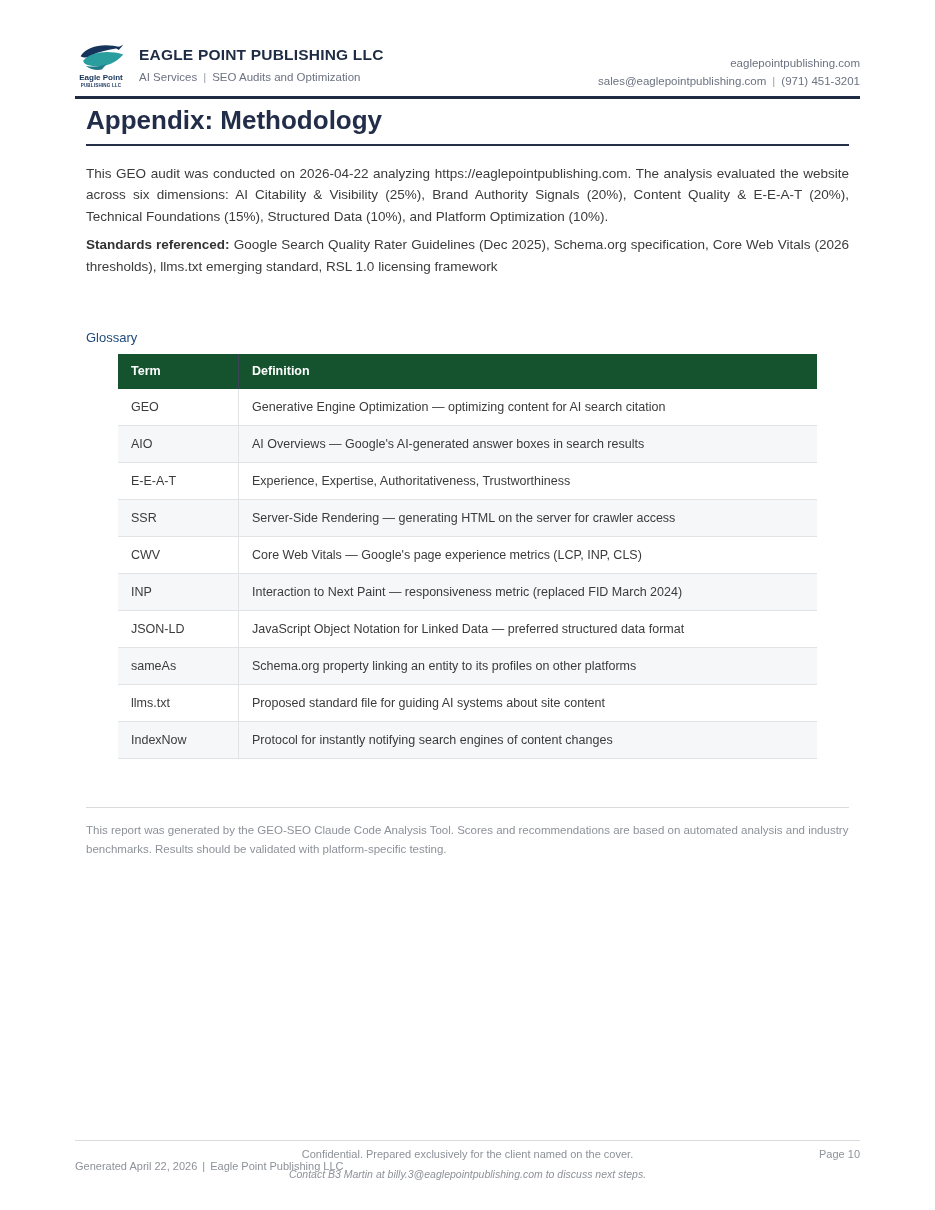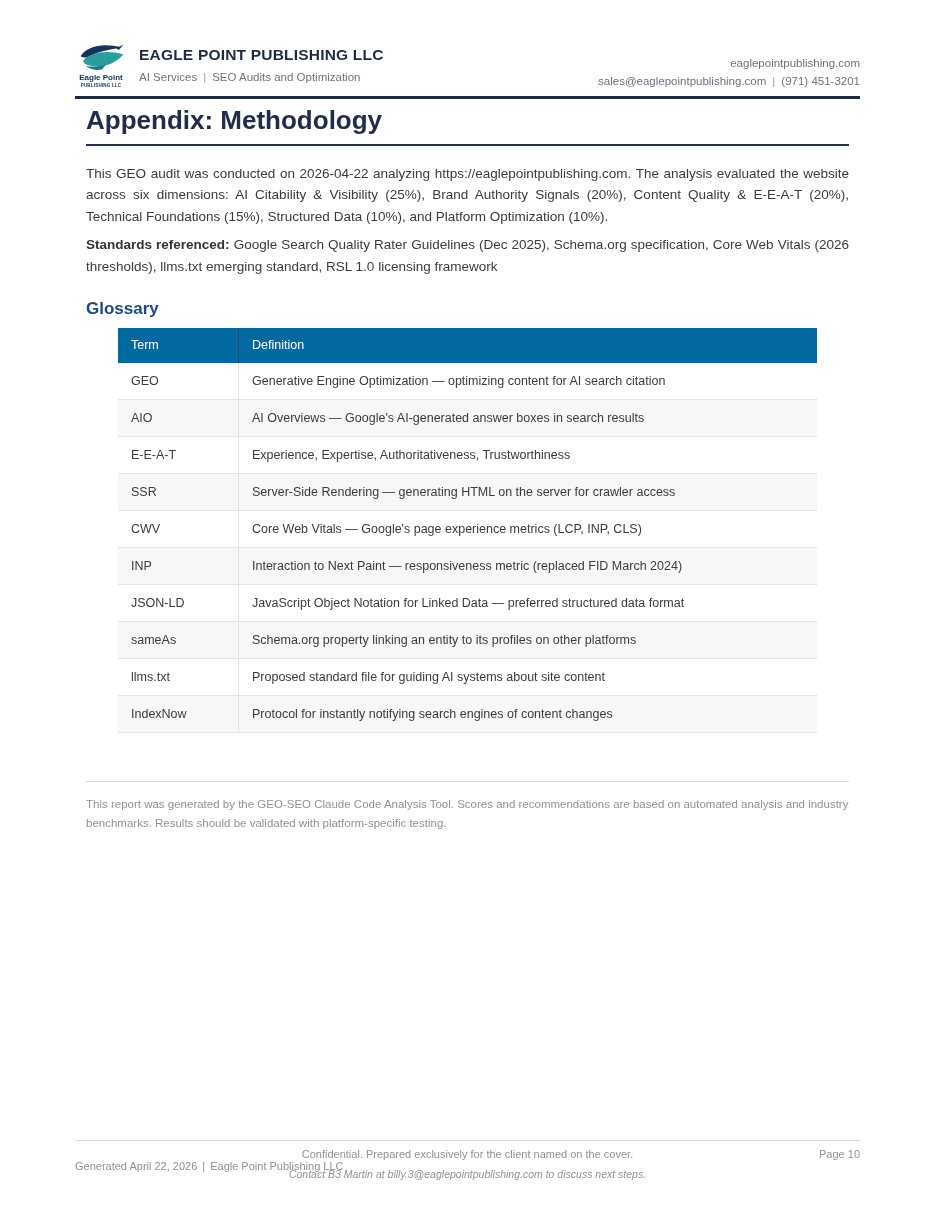--- a/index.html
+++ b/index.html
@@ -54,33 +54,33 @@
     line-height: 21.5px;
     text-align: justify;
     color: #3b3b3b;
   }
   .labelled { font-size: 13.5px; line-height: 21.5px; color: #3b3b3b; }
   .labelled strong { color: #333333; }
   .p-platforms { margin-top: 29px; }
   .p-standards { margin-top: 7px; text-align: justify; }
 
   .glossary-heading {
-    margin-top: 22px;
-    font-size: 17px;
-    font-weight: bold;
+    margin-top: 53px;
+    font-size: 13px;
+    font-weight: normal;
     color: #1d4a7a;
   }
 
   
   .glossary-table { margin: 9px 32px 0 32px; }
   .t-row { display: flex; border-bottom: 1px solid #e1e3e6; }
   .t-head {
-    background: #0369a1;
+    background: #14532d;
     color: #ffffff;
-    font-weight: normal;
+    font-weight: bold;
     border-bottom: none;
   }
   .t-cell { padding: 11px 12px 11px 13px; font-size: 12.5px; line-height: 14px; }
   .t-cell.term { width: 120px; flex: 0 0 120px; }
   .t-cell.def { flex: 1; border-left: 1px solid #e1e3e6; }
   .t-head .t-cell { padding-top: 10px; padding-bottom: 11px; }
   .t-head .t-cell.def { border-left: 1px solid #3c4257; }
   .t-body .t-row:nth-child(even) { background: #f6f7f8; }
   .t-body .t-row:nth-child(odd) { background: #ffffff; }
 

